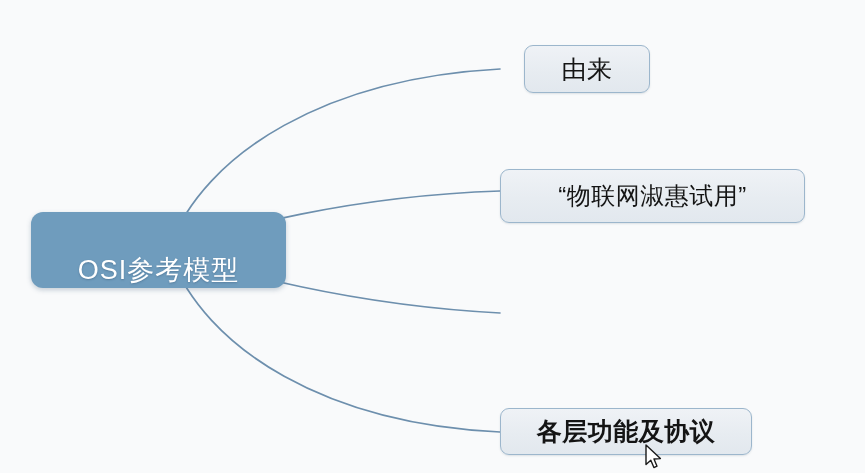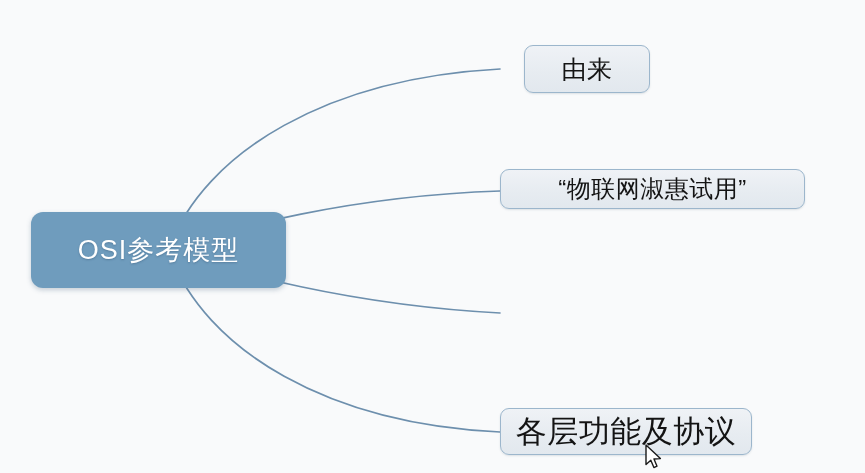--- a/index.html
+++ b/index.html
@@ -33,21 +33,21 @@
     position: absolute;
     left: 31px;
     top: 212px;
     width: 255px;
     height: 76px;
     background: #6f9cbd;
     border-radius: 12px;
     box-shadow: 0 2px 5px rgba(60,90,120,0.28);
     z-index: 3;
     display: flex;
-    align-items: center;
+    align-items: flex-end;
     justify-content: center;
   }
   .root-node .root-label {
     color: #ffffff;
     font-size: 27px;
     letter-spacing: 1px;
     font-weight: 400;
     text-shadow: 0 1px 2px rgba(40,70,100,0.35);
     white-space: nowrap;
   }
@@ -67,27 +67,27 @@
   }
   .branch-node .branch-label {
     color: #141414;
     font-size: 25px;
     white-space: nowrap;
     font-weight: 500;
     letter-spacing: 0.5px;
   }
 
   .node-1 { left: 500px; top: 45px;  width: 126px; height: 48px; margin-left: 24px; }
-  .node-2 { left: 500px; top: 169px; width: 305px; height: 40px; }
+  .node-2 { left: 500px; top: 169px; width: 305px; height: 54px; }
   .node-3 { left: 500px; top: 291px; width: 229px; height: 43px; }
   .node-4 { left: 500px; top: 408px; width: 252px; height: 47px; }
 
   .node-2 .branch-label { font-size: 24px; }
   .node-3 .branch-label { font-size: 24px; }
-  .node-4 .branch-label { font-size: 31px; }
+  .node-4 .branch-label { font-size: 25px; font-weight: bold; }
 
   
   #cursor {
     position: absolute;
     left: 645px;
     top: 444px;
     width: 18px;
     height: 26px;
     z-index: 5;
     pointer-events: none;

